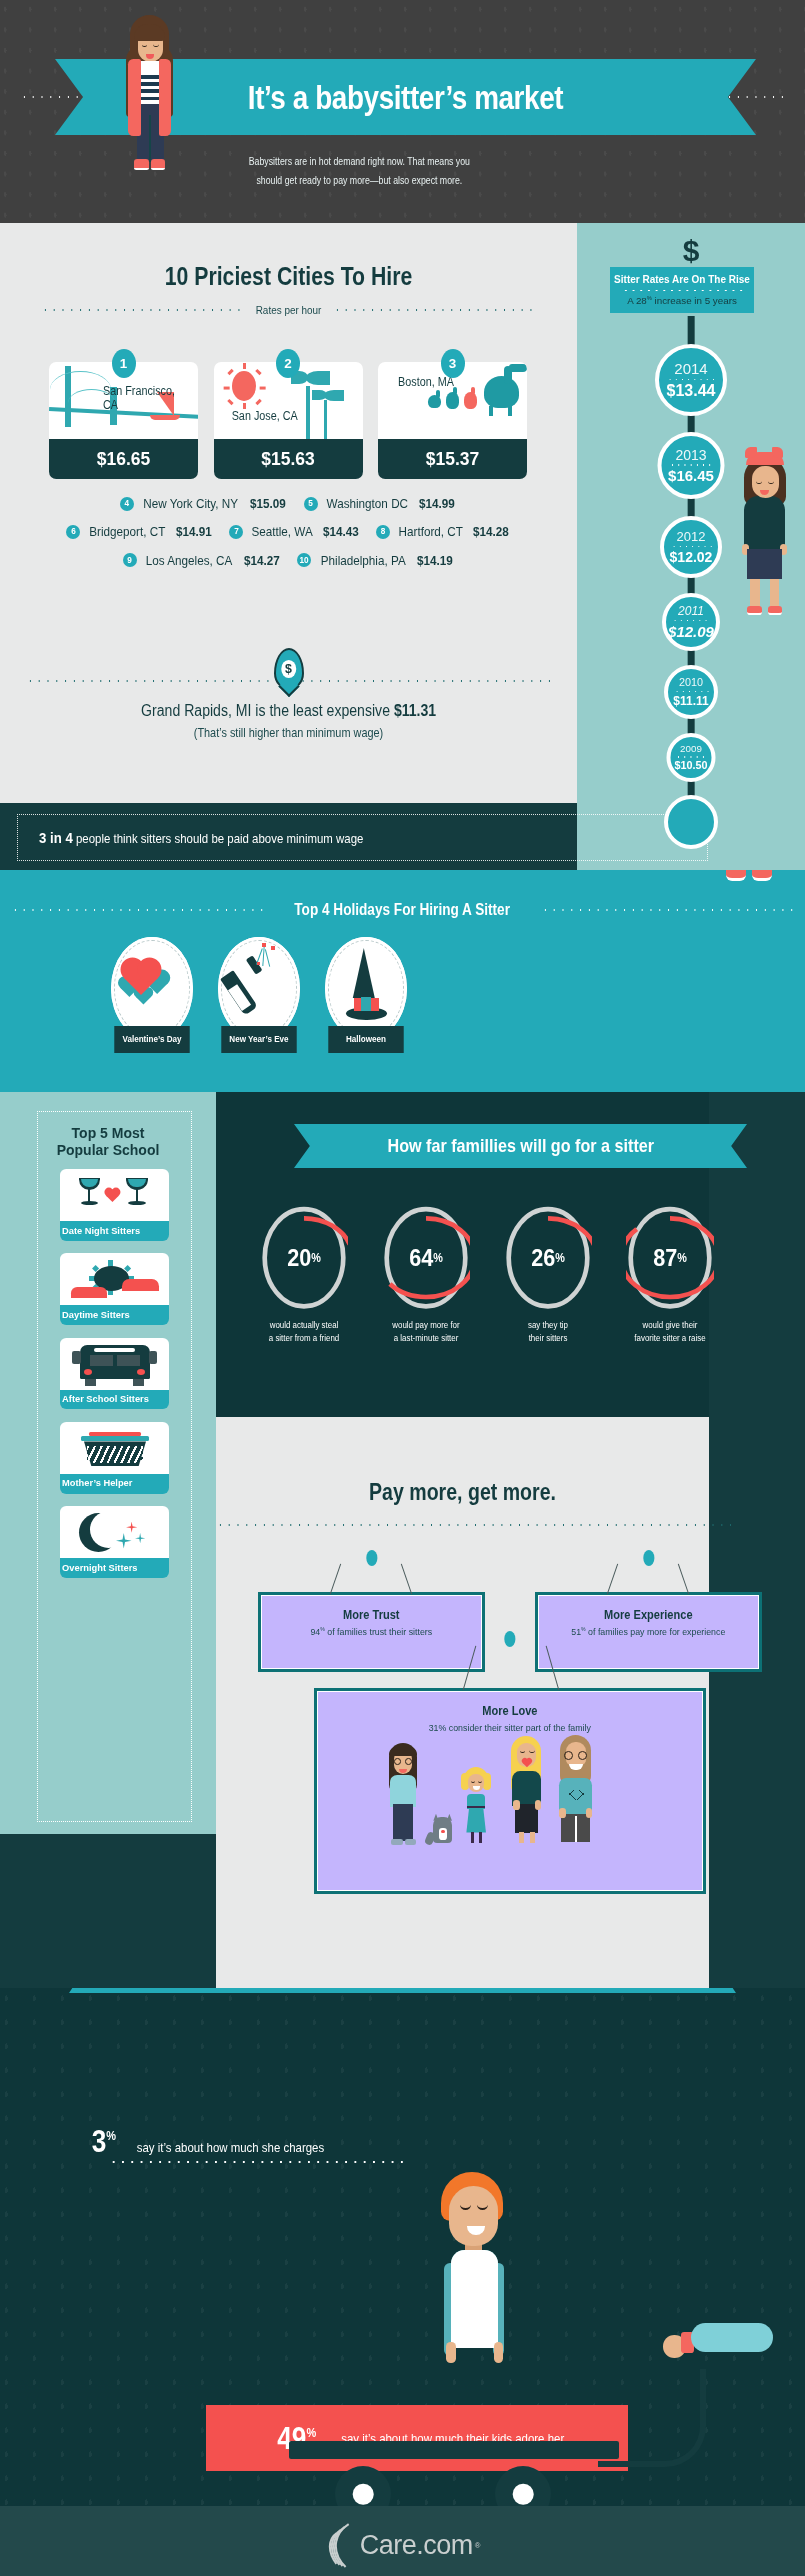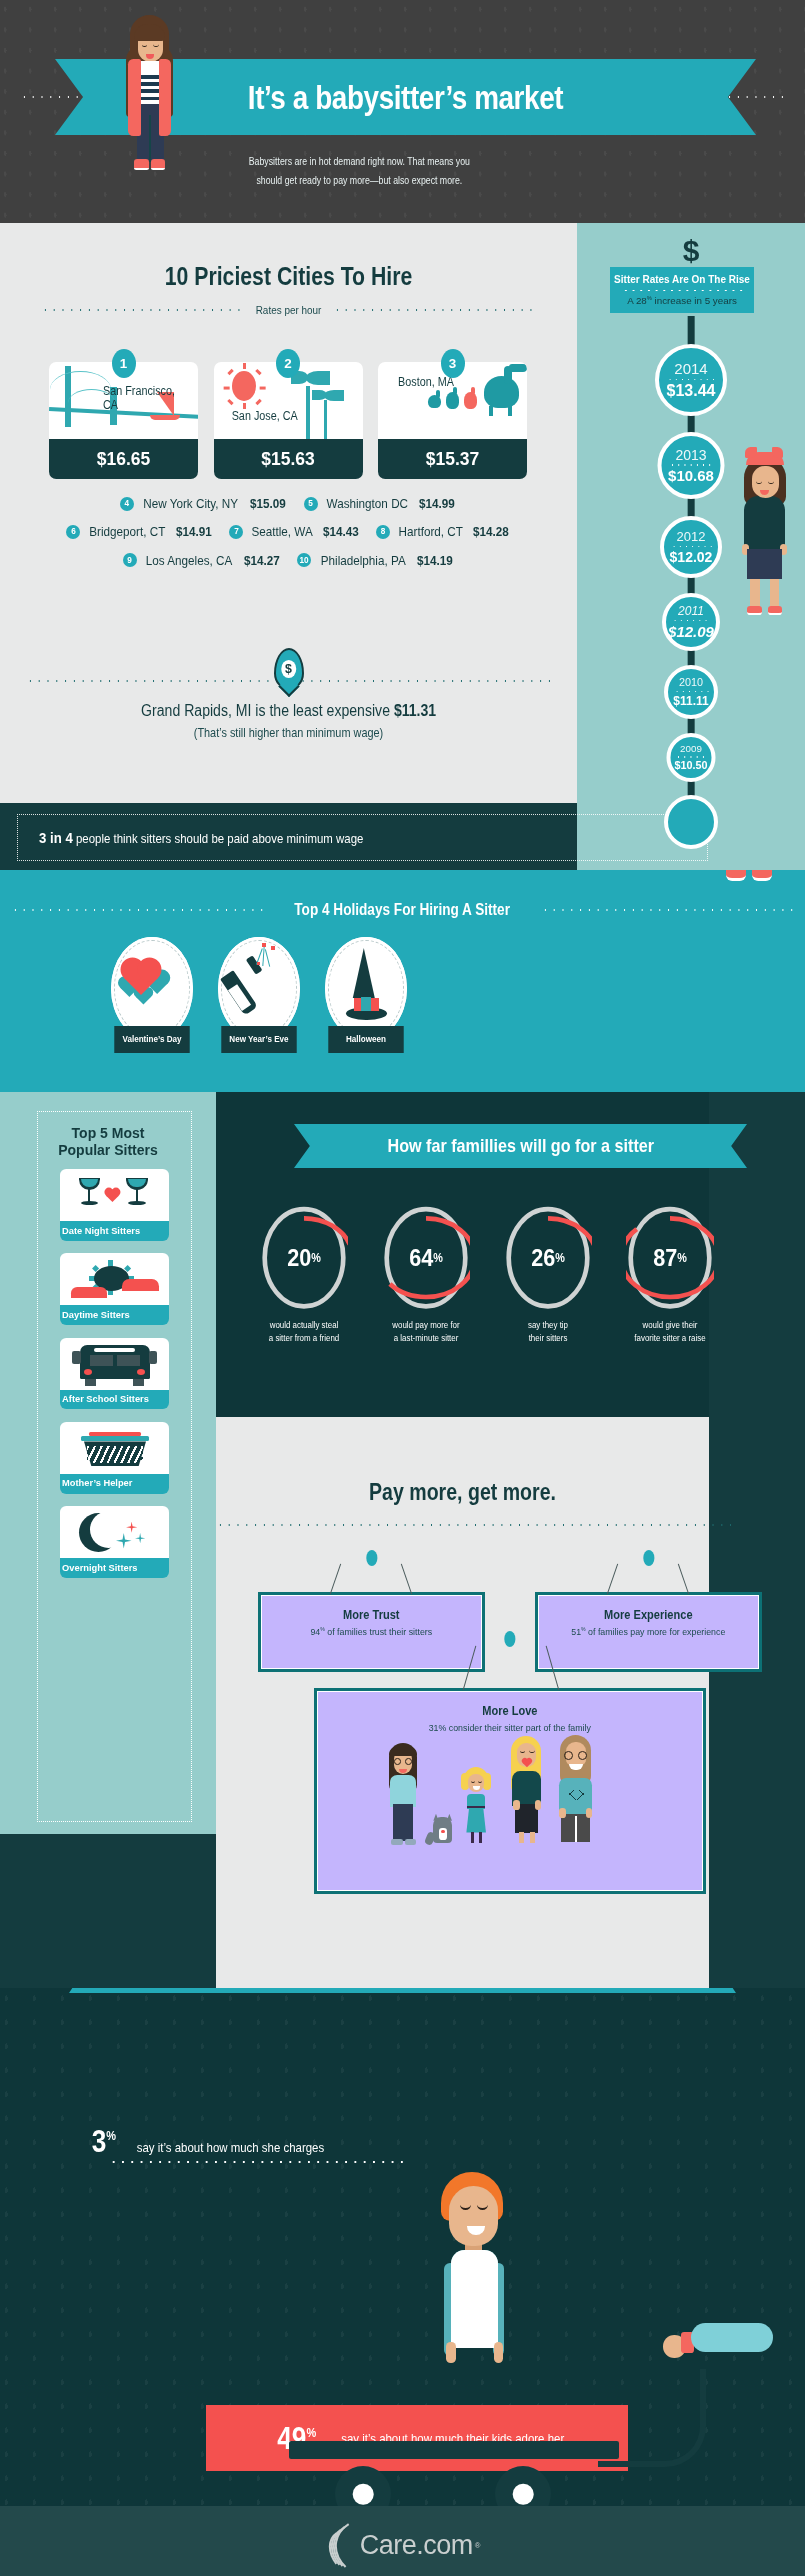--- a/index.html
+++ b/index.html
@@ -425,21 +425,21 @@
       <div class="tl-spine"></div>
 
       <div class="tl-node" style="top:121px;width:72px;height:72px;">
         <div class="yr" style="font-size:15px;">2014</div>
         <div class="dl" style="width:48px;"></div>
         <div class="vl" style="font-size:16px;">$13.44</div>
       </div>
       <div class="tl-node" style="top:209px;width:67px;height:67px;">
         <div class="yr" style="font-size:14px;">2013</div>
         <div class="dl" style="width:44px;"></div>
-        <div class="vl" style="font-size:15px;">$10.68</div>
+        <div class="vl" style="font-size:15px;">$16.45</div>
       </div>
       <div class="tl-node" style="top:293px;width:62px;height:62px;">
         <div class="yr" style="font-size:13px;">2012</div>
         <div class="dl" style="width:41px;"></div>
         <div class="vl" style="font-size:14px;">$12.02</div>
       </div>
       <div class="tl-node" style="top:370px;width:58px;height:58px;font-style:italic;">
         <div class="yr" style="font-size:12px;">2011</div>
         <div class="dl" style="width:38px;"></div>
         <div class="vl" style="font-size:15px;">$12.09</div>
@@ -534,21 +534,21 @@
 
     </div>
   </section>
 
   <section class="mid">
 
     <aside class="sitters">
       <div class="frame"></div>
       <h3>
         <span>Top 5 Most</span><br>
-        <span>Popular Sitters</span>
+        <span>Popular School</span>
       </h3>
       <div class="scards">
 
         <div class="scard">
           <div class="ic">
             <div style="position:absolute;left:18.5px;top:9.3px;width:21.6px;height:11.3px;background:#143c3f;border-radius:0 0 10.8px 10.8px;"></div>
             <div style="position:absolute;left:20.6px;top:10.3px;width:17.5px;height:8.2px;background:#2fa8b0;border-radius:0 0 8.8px 8.8px;"></div>
             <div style="position:absolute;left:28px;top:19.6px;width:2.1px;height:13.4px;background:#143c3f;"></div>
             <div style="position:absolute;left:20.6px;top:32px;width:17.5px;height:4.1px;background:#143c3f;border-radius:50%;"></div>
             <div style="position:absolute;left:66px;top:9.3px;width:21.6px;height:11.3px;background:#143c3f;border-radius:0 0 10.8px 10.8px;"></div>

